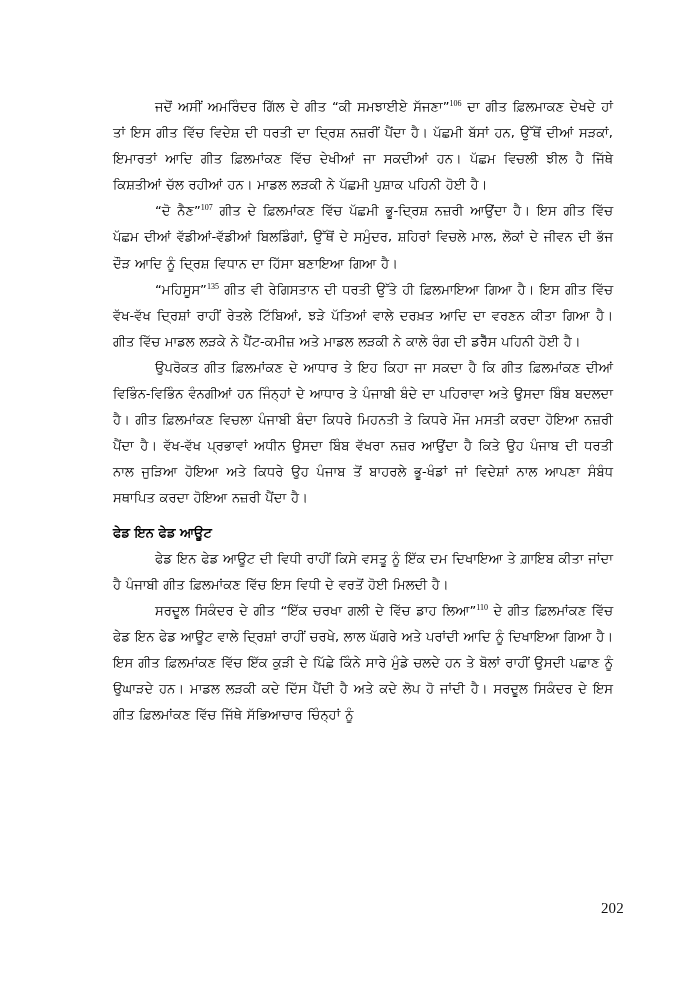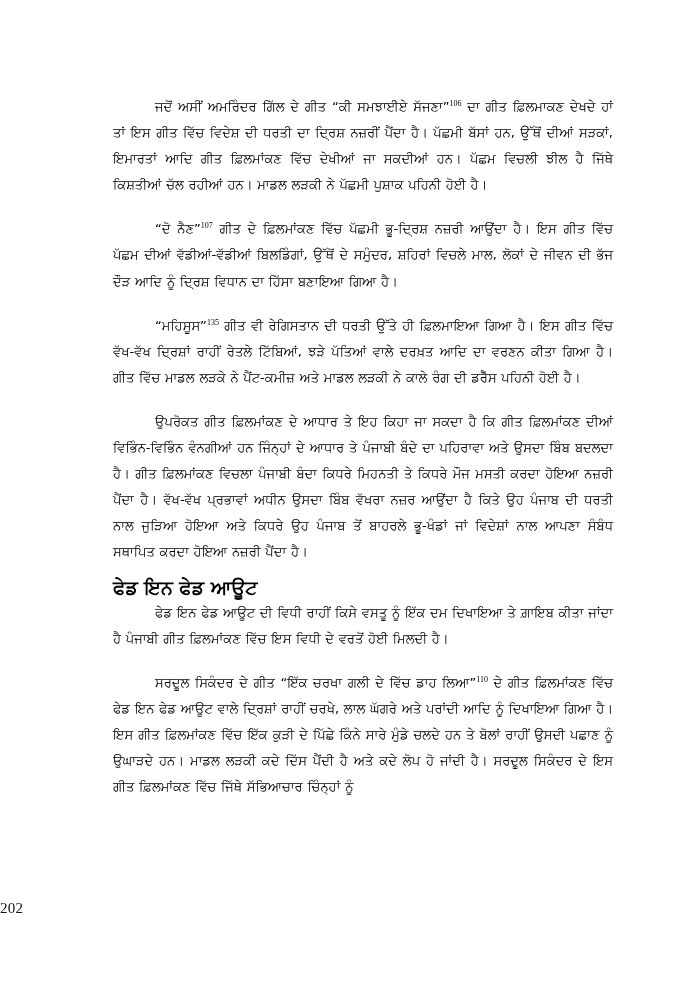--- a/index.html
+++ b/index.html
@@ -32,45 +32,45 @@
     font-size: 13.1px;
     line-height: 26.1px;
     color: #000000;
     text-align: justify;
     text-justify: inter-word;
     text-indent: 42px;
     word-spacing: 0.5px;
     font-weight: 400;
   }
   .para + .para {
-    margin-top: 18px;
+    margin-top: 0px;
   }
   .heading {
     margin: 8px 0 0 0;
     font-family: "DejaVu Sans", sans-serif;
-    font-size: 19px;
+    font-size: 13px;
     line-height: 26.1px;
     font-weight: 700;
     color: #000000;
     text-align: left;
     text-indent: 0;
   }
   sup.ref {
     font-size: 8px;
     line-height: 0;
     vertical-align: super;
     font-family: "Liberation Serif", serif;
     font-weight: 400;
   }
   .folio {
     position: absolute;
     left: 0;
     top: 900px;
     width: 624px;
-    text-align: left;
+    text-align: right;
     font-family: "Liberation Serif", serif;
     font-size: 15px;
     color: #111111;
     letter-spacing: 0.2px;
   }
 </style>
 </head>
 <body>
 
 <div class="page">

